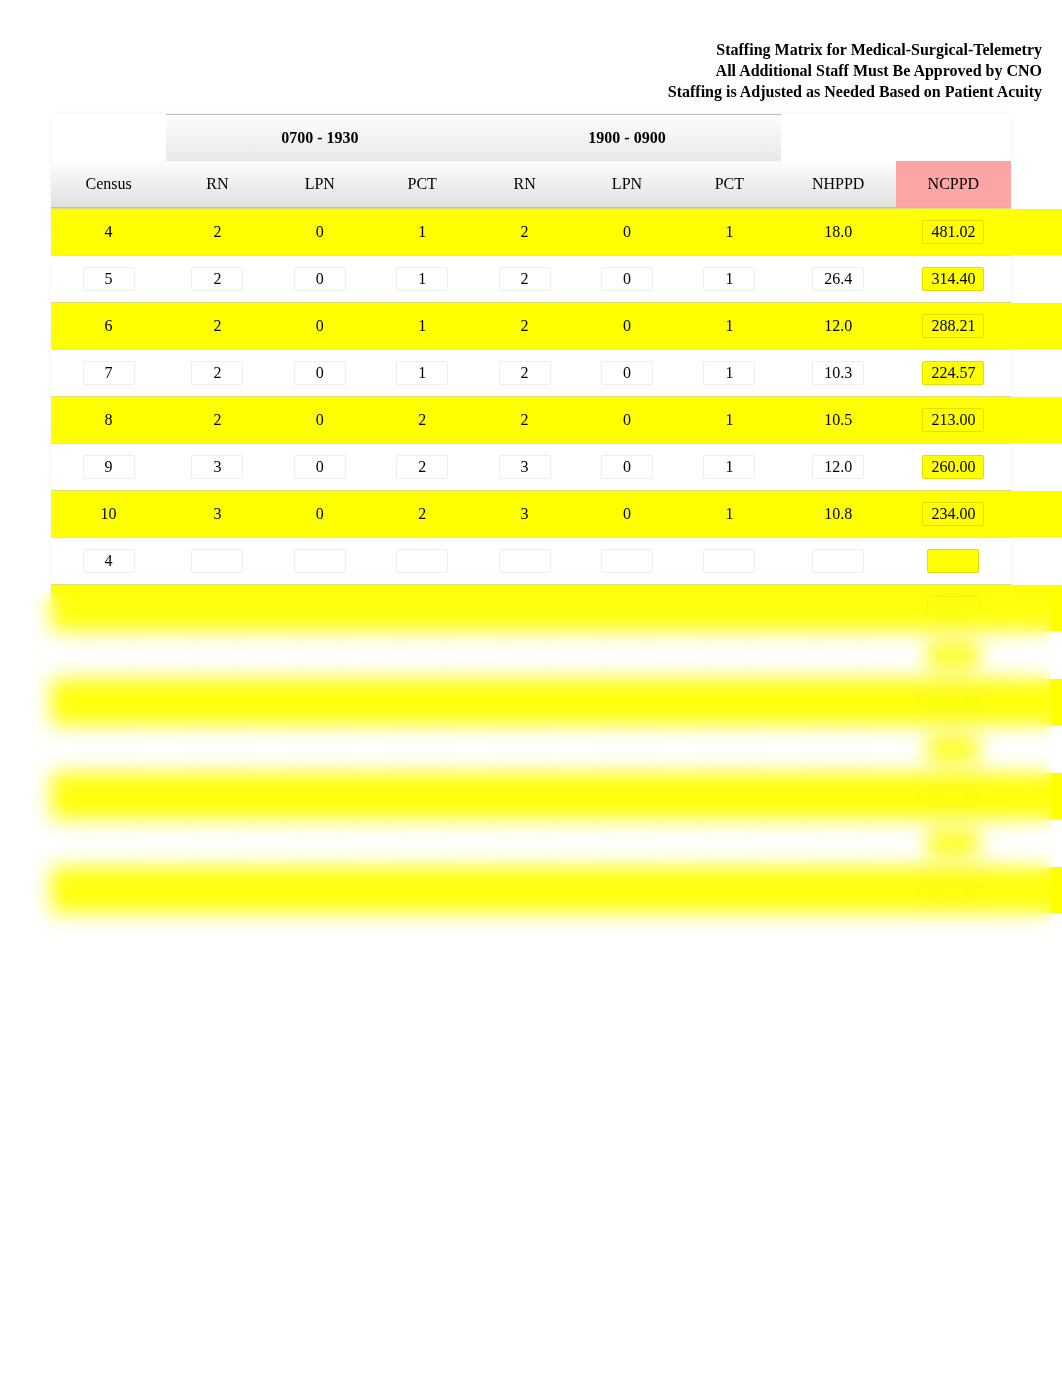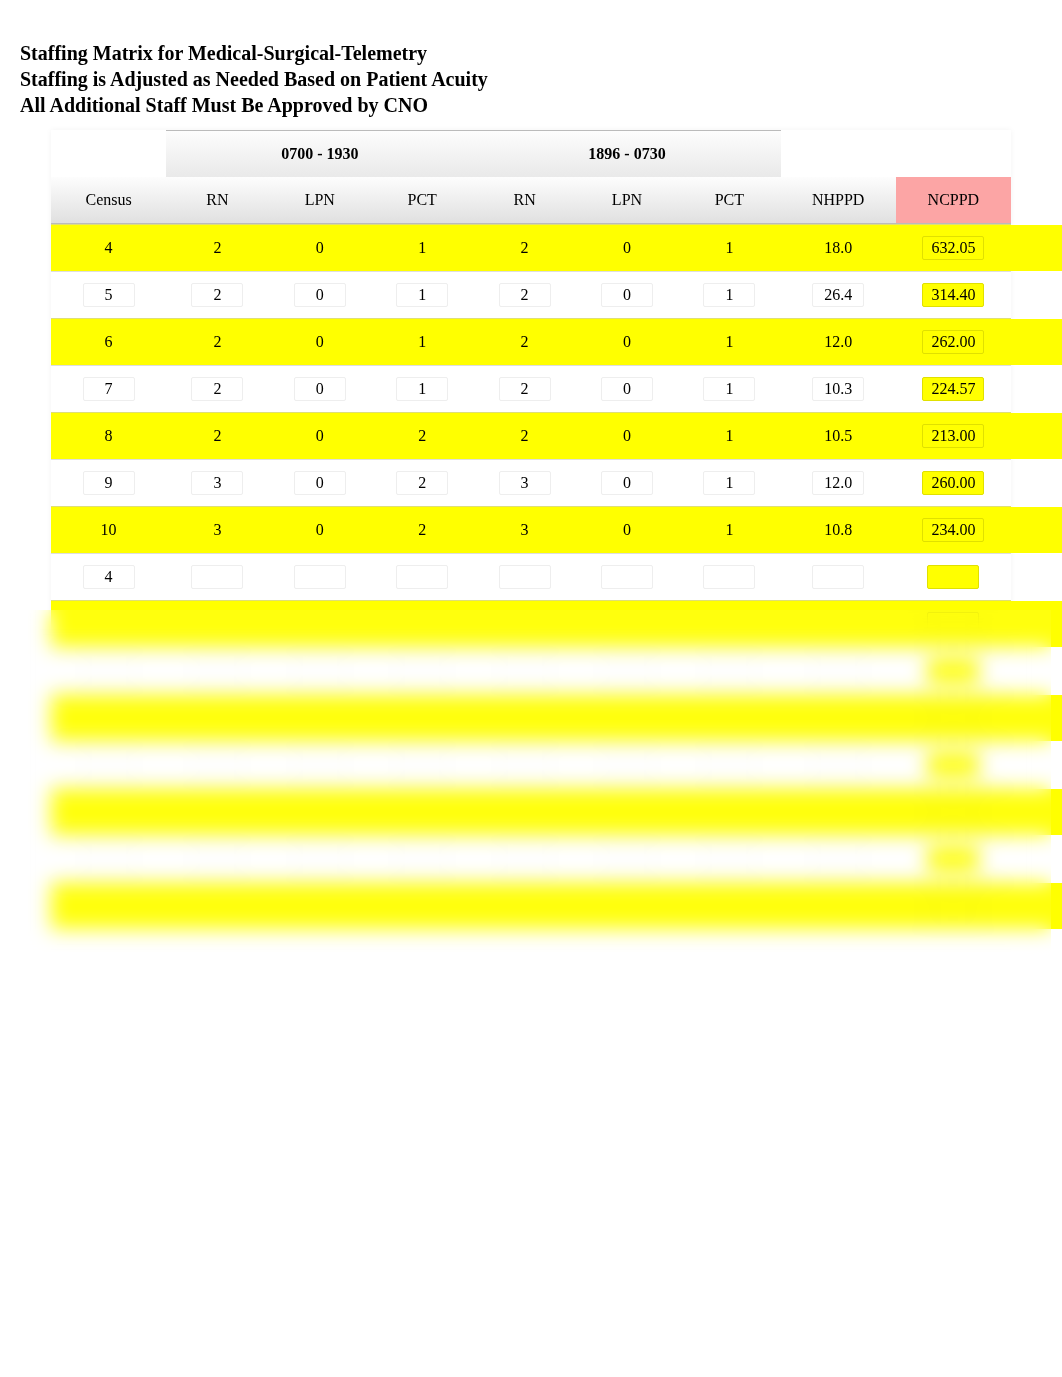--- a/index.html
+++ b/index.html
@@ -4,23 +4,23 @@
   <style>
     body {
       font-family: 'Times New Roman', Times, serif;
       background: #fff;
       margin: 0;
       padding: 40px 20px;
       width: 1062px;
       box-sizing: border-box;
     }
     .title-block {
-      text-align: left;
+      text-align: right;
       font-weight: bold;
-      font-size: 20px;
+      font-size: 16px;
       line-height: 1.3;
       margin-bottom: 12px;
     }
     .matrix-wrap {
       position: relative;
       margin: 0 auto;
       width: 960px;
     }
     .blur-overlay {
       position: absolute;
@@ -109,42 +109,42 @@
     }
     .soft-shadow {
       box-shadow: 0 0 6px rgba(0,0,0,0.05);
     }
   </style>
 </head>
 <body>
 
 <div class="title-block">
   <div>Staffing Matrix for Medical-Surgical-Telemetry</div>
+  <div>All Additional Staff Must Be Approved by CNO</div>
   <div>Staffing is Adjusted as Needed Based on Patient Acuity</div>
-  <div>All Additional Staff Must Be Approved by CNO</div>
 </div>
 
 <div class="matrix-wrap soft-shadow">
   <table class="matrix">
     <colgroup>
       <col style="width:90px">
       <col style="width:80px">
       <col style="width:80px">
       <col style="width:80px">
       <col style="width:80px">
       <col style="width:80px">
       <col style="width:80px">
       <col style="width:90px">
       <col style="width:90px">
     </colgroup>
     <thead>
       <tr class="shift-header">
         <th class="blank-left"></th>
         <th colspan="3">0700 - 1930</th>
-        <th colspan="3">1896 - 0730</th>
+        <th colspan="3">1900 - 0900</th>
         <th class="blank-right"></th>
         <th class="blank-right"></th>
       </tr>
       <tr class="col-head">
         <th>Census</th>
         <th>RN</th>
         <th>LPN</th>
         <th>PCT</th>
         <th>RN</th>
         <th>LPN</th>
@@ -156,21 +156,21 @@
     <tbody id="matrix-body">
         <tr class="row-yellow">
           <td class="cell-td"><span class="cell">4</span></td>
           <td class="cell-td"><span class="cell">2</span></td>
           <td class="cell-td"><span class="cell">0</span></td>
           <td class="cell-td"><span class="cell">1</span></td>
           <td class="cell-td"><span class="cell">2</span></td>
           <td class="cell-td"><span class="cell">0</span></td>
           <td class="cell-td"><span class="cell">1</span></td>
           <td class="cell-td"><span class="cell">18.0</span></td>
-          <td class="cell-td ncppd-cell" style="position: relative;"><span class="cell">632.05</span><div class="extra-bar"></div></td>
+          <td class="cell-td ncppd-cell" style="position: relative;"><span class="cell">481.02</span><div class="extra-bar"></div></td>
         </tr>
         <tr class="row-white">
           <td class="cell-td"><span class="cell">5</span></td>
           <td class="cell-td"><span class="cell">2</span></td>
           <td class="cell-td"><span class="cell">0</span></td>
           <td class="cell-td"><span class="cell">1</span></td>
           <td class="cell-td"><span class="cell">2</span></td>
           <td class="cell-td"><span class="cell">0</span></td>
           <td class="cell-td"><span class="cell">1</span></td>
           <td class="cell-td"><span class="cell">26.4</span></td>
@@ -178,21 +178,21 @@
         </tr>
         <tr class="row-yellow">
           <td class="cell-td"><span class="cell">6</span></td>
           <td class="cell-td"><span class="cell">2</span></td>
           <td class="cell-td"><span class="cell">0</span></td>
           <td class="cell-td"><span class="cell">1</span></td>
           <td class="cell-td"><span class="cell">2</span></td>
           <td class="cell-td"><span class="cell">0</span></td>
           <td class="cell-td"><span class="cell">1</span></td>
           <td class="cell-td"><span class="cell">12.0</span></td>
-          <td class="cell-td ncppd-cell" style="position: relative;"><span class="cell">262.00</span><div class="extra-bar"></div></td>
+          <td class="cell-td ncppd-cell" style="position: relative;"><span class="cell">288.21</span><div class="extra-bar"></div></td>
         </tr>
         <tr class="row-white">
           <td class="cell-td"><span class="cell">7</span></td>
           <td class="cell-td"><span class="cell">2</span></td>
           <td class="cell-td"><span class="cell">0</span></td>
           <td class="cell-td"><span class="cell">1</span></td>
           <td class="cell-td"><span class="cell">2</span></td>
           <td class="cell-td"><span class="cell">0</span></td>
           <td class="cell-td"><span class="cell">1</span></td>
           <td class="cell-td"><span class="cell">10.3</span></td>

